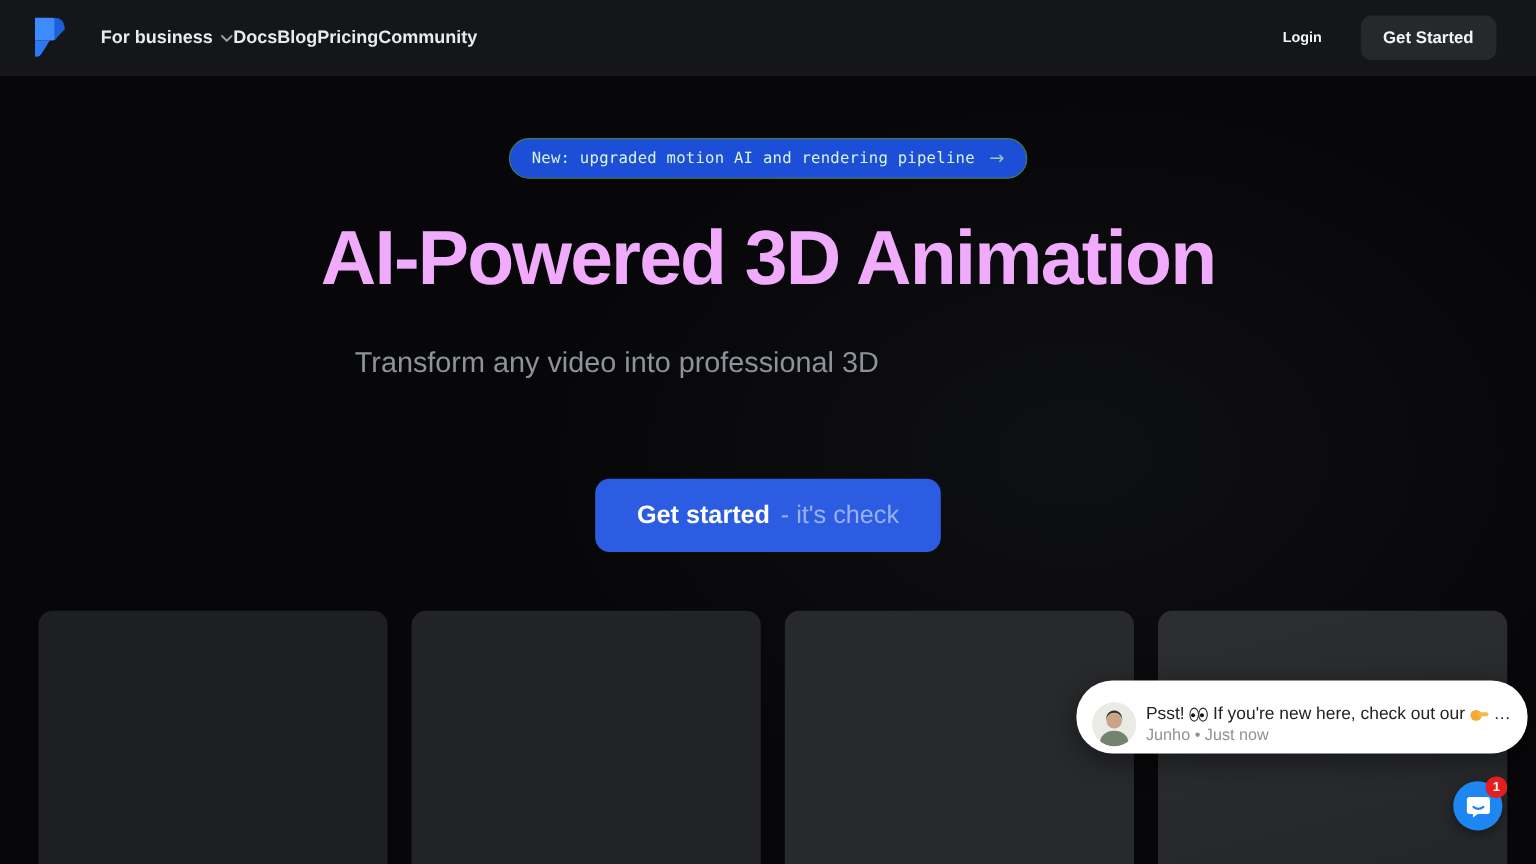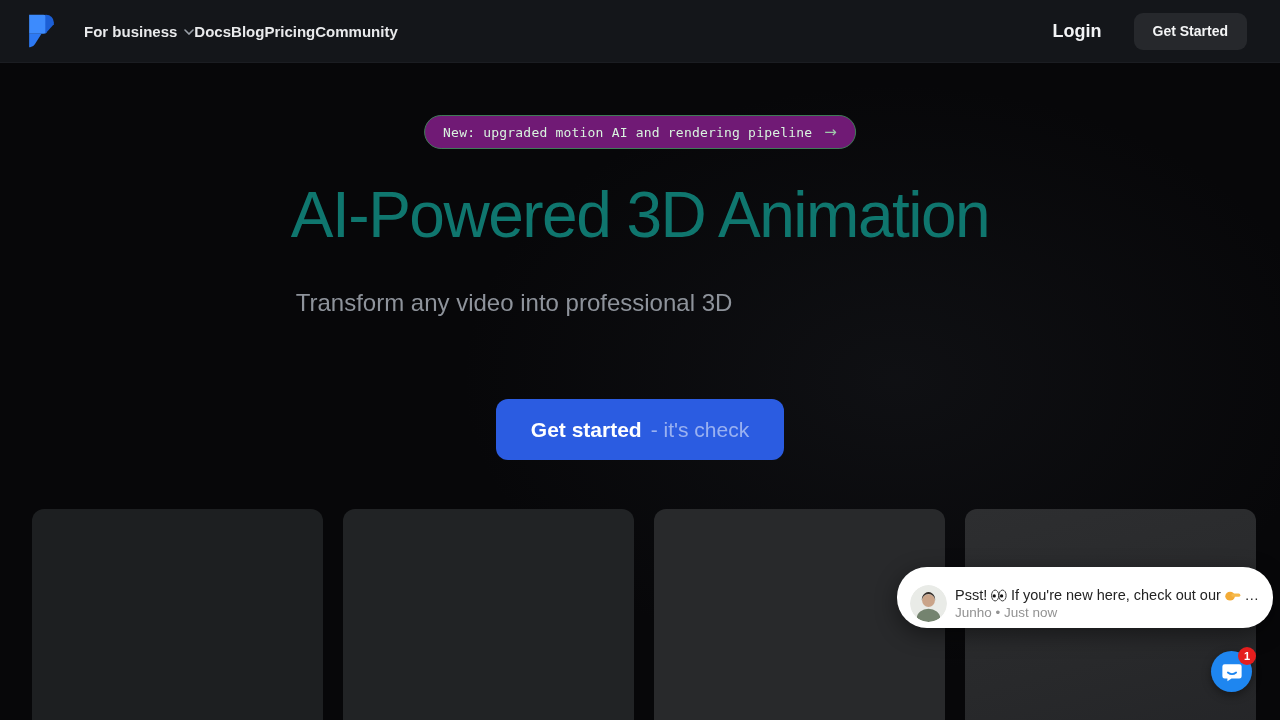--- a/index.html
+++ b/index.html
@@ -22,46 +22,46 @@
     display:flex; align-items:center; padding:0 33px 0 26px; z-index:5;
   }
   .logo { width:31px; height:38px; display:block; cursor:pointer; }
   .nav-links { display:flex; align-items:center; margin-left:27px; }
   .nav-link {
     font-size:15px; font-weight:bold; color:#e9eaec; cursor:pointer;
     display:flex; align-items:center; gap:7px; white-space:nowrap;
   }
   .chevron-down { width:10px; height:6px; margin-top:2px; }
   .header-spacer { flex:1; }
-  .login-link { font-size:18px; font-weight:bold; color:#f2f3f5; cursor:pointer; margin-right:32px; }
+  .login-link { font-size:12px; font-weight:bold; color:#f2f3f5; cursor:pointer; margin-right:32px; }
   .btn-nav-get-started {
     background:#26282c; border:none; border-radius:9px; height:37px; padding:0 19px;
     font-family:inherit; font-size:14px; font-weight:bold; color:#f4f5f6; cursor:pointer;
   }
 
   
   .badge {
     position:absolute; top:115px; left:50%; transform:translateX(-50%);
     height:34px; padding:0 18px; border-radius:17px;
-    background:#701a75; border:1px solid #3f7b56;
+    background:#1d4ed8; border:1px solid #3f7b56;
     display:flex; align-items:center; gap:12px; cursor:pointer; z-index:2;
     white-space:nowrap;
   }
   .badge-text {
     font-family:"DejaVu Sans Mono", monospace;
     font-size:13px; color:#d9f4df; letter-spacing:0.2px;
   }
   .badge-arrow {
     font-family:"DejaVu Sans", sans-serif;
     font-size:15px; color:#9fc7ab;
   }
   .hero-title {
     position:absolute; top:176px; left:0; width:1280px; text-align:center;
-    font-size:64px; line-height:78px; font-weight:normal; letter-spacing:-1.5px;
-    color:#0f766e; z-index:2;
+    font-size:64px; line-height:78px; font-weight:bold; letter-spacing:-1.5px;
+    color:#f0abfc; z-index:2;
   }
   .hero-subtitle {
     position:absolute; top:286px; left:0; width:1028px; text-align:center;
     font-size:24px; line-height:33px; font-weight:normal; color:#8e939b; z-index:2;
   }
   .cta-button {
     position:absolute; top:399px; left:496px; width:288px; height:61px;
     background:#2b5ce1; border:none; border-radius:12px; cursor:pointer;
     display:flex; align-items:center; justify-content:center; gap:9px; z-index:2;
     font-family:inherit;

